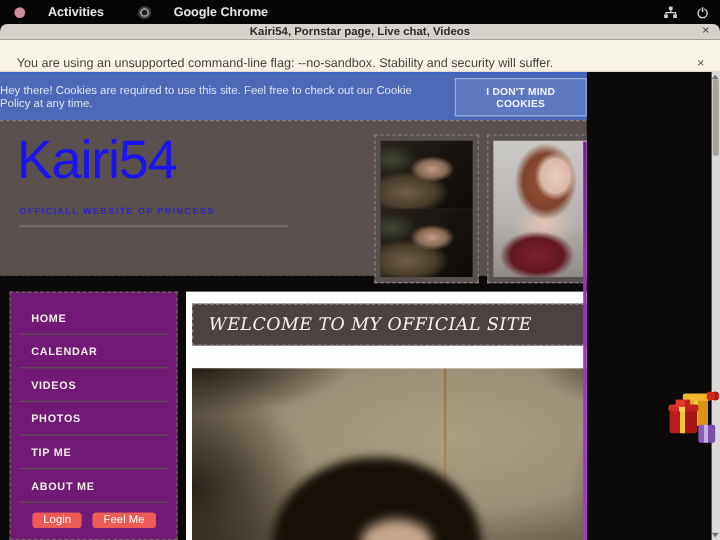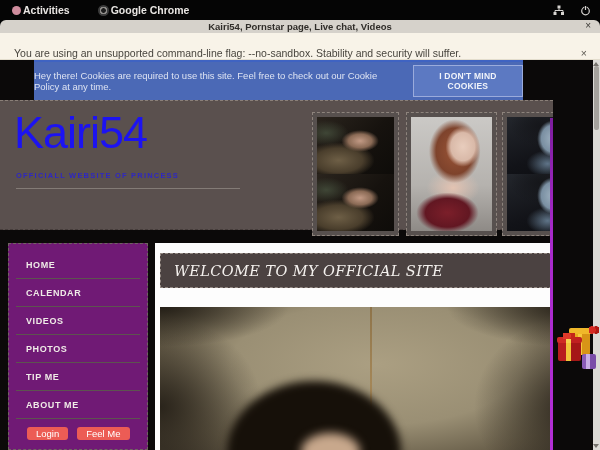--- a/index.html
+++ b/index.html
@@ -5,21 +5,21 @@
   * { margin:0; padding:0; box-sizing:border-box; }
   html,body { width:600px; height:450px; background:#000; }
   body { font-family:"Liberation Sans", sans-serif; overflow:hidden; }
 
   .screen { position:relative; width:600px; height:450px; background:#000; overflow:hidden; }
 
   
   .topbar { position:absolute; top:0; left:0; right:0; height:20px; background:#050505;
             color:#e8e5e2; display:flex; align-items:center; font-size:10.5px; font-weight:bold; }
   .tb-left { display:flex; align-items:center; gap:28px; margin-left:12px; }
-  .tb-item { display:flex; align-items:center; gap:2px; cursor:pointer; }
+  .tb-item { display:flex; align-items:center; gap:19px; cursor:pointer; }
   .act-dot { width:9px; height:9px; border-radius:50%; background:#cf8d9d; }
   .chrome-icon { width:11px; height:11px; border-radius:50%;
     background:radial-gradient(circle at 50% 50%, #1c1c1c 0 27%, #8f8d8a 32% 46%, #3b3b3b 50% 100%); }
   .tb-clock { position:absolute; left:0; right:0; top:0; height:20px; line-height:20px;
               text-align:center; white-space:pre; pointer-events:none;margin-top:41px; }
   .tb-right { position:absolute; right:9px; top:0; height:20px; display:flex; align-items:center; gap:15px; }
   .tb-right svg { display:block; }
 
   
   .titlebar { position:absolute; top:20px; left:0; right:0; height:13px; background:#d6d2cb;
@@ -33,28 +33,28 @@
              border-bottom:1px solid #e3ddcd; display:flex; align-items:flex-end;
              font-size:10.5px; color:#48453e; padding:0 14px; }
   .info-close { position:absolute; right:13px; font-size:10.5px; color:#5c5952; cursor:pointer; }
 
   
   .viewport { position:absolute; top:60px; left:0; right:0; bottom:0; background:#0b0909; }
 
   
   .cookie-banner { position:absolute; top:0; left:0; width:489px; height:40px; background:#4b69b6;
                    border-top:2px solid #3f63c2; display:flex; align-items:center;
-                   justify-content:center; gap:16px; z-index:5;margin-left:34px; }
+                   justify-content:center; gap:16px; z-index:5; }
   .cookie-text { font-size:9.5px; color:#dde3f2; }
   .cookie-btn { background:#5c79c2; border:1px solid #9aabdc; color:#f0f3fa; font-size:8.5px;
                 font-weight:bold; padding:5px 11px; letter-spacing:.2px; cursor:pointer;
                 font-family:"Liberation Sans", sans-serif; }
 
   
-  .site { position:absolute; top:40px; left:0; width:553px; bottom:0; background:#0b0909; overflow:hidden; }
+  .site { position:absolute; top:40px; left:0; width:489px; bottom:0; background:#0b0909; overflow:hidden; }
 
   .site-header { position:absolute; top:0; left:0; width:593px; height:130px; background:#5a504e;
                  border-top:1px dashed #8a7f78; border-bottom:1px dashed #463d3b; }
   .brand-title { position:absolute; left:14px; top:8px; font-size:45px; line-height:48px;
                  color:#1c13f2; letter-spacing:-1px; cursor:pointer; }
   .brand-tag { position:absolute; left:16px; top:70px; font-size:7.5px; font-weight:bold;
                letter-spacing:1.2px; color:#2f28c0; }
   .brand-rule { position:absolute; left:16px; top:87px; width:224px; height:1px; background:#837b76; }
 
   .thumb-frame { position:absolute; top:11px; height:124px; background:#57504e;

